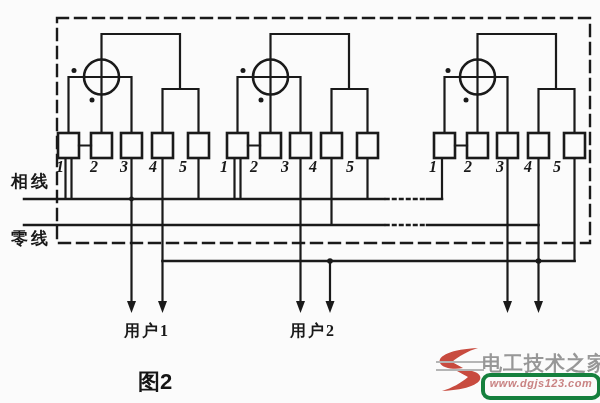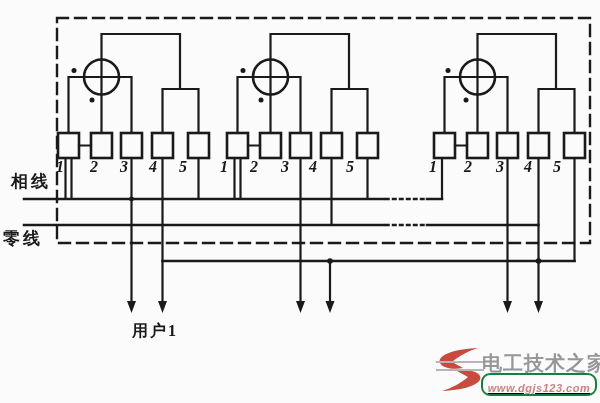--- a/index.html
+++ b/index.html
@@ -10,22 +10,22 @@
   }
   #lineart{position:absolute;left:0;top:0;}
   .lbl{position:absolute;color:#191919;white-space:nowrap;}
   .side-label{font-family:"Liberation Serif", serif;font-weight:bold;font-size:17px;letter-spacing:3px;}
   .term-num{width:12px;top:158px;text-align:center;font-family:"Liberation Serif", serif;font-style:italic;font-weight:600;font-size:16px;}
   .user-label{width:60px;top:321px;text-align:center;font-family:"Liberation Serif", serif;font-weight:bold;font-size:16px;letter-spacing:2px;}
   .caption{top:367px;font-size:22px;font-weight:bold;color:#141414;}
   .wm-name{left:482px;top:350px;font-size:20px;font-weight:bold;color:#979797;letter-spacing:1px;}
   .wm-urlbox{
     position:absolute;left:481px;top:373px;width:112px;height:19px;
-    border:2px solid #15803d;border-radius:9px;
-    display:flex;align-items:flex-end;justify-content:center;text-decoration:underline;
+    border:4px solid #15803d;border-radius:9px;
+    display:flex;align-items:flex-start;justify-content:center;
   }
   .wm-url{font-size:11px;font-weight:bold;font-style:italic;color:#c98383;letter-spacing:0.5px;}
 </style>
 </head>
 <body>
 
 <div id="stage">
 
   <svg id="lineart" width="600" height="403" viewBox="0 0 600 403">
     <g stroke="#1a1a1a" fill="none" stroke-linecap="square">
@@ -109,41 +109,43 @@
 
       <g>
         <path fill="#c84b3f" stroke="none" d="M478 348 C452 349 437 356 440 363 C442 368 454 370 463 368 L452 362 C459 356 468 351 478 348 Z"></path>
         <path fill="#c84b3f" stroke="none" d="M442 391 C468 390 483 383 480 376 C478 371 466 369 457 371 L468 377 C461 383 452 388 442 391 Z"></path>
         <path stroke="#b5b5b5" stroke-width="2" d="M437 362 H483 M437 370 H483"></path>
       </g>
     </g>
   </svg>
 
   <div class="lbl side-label" style="left:11px;top:170px">相线</div>
-  <div class="lbl side-label" style="left:3px;top:227px">零线</div>
+  <div class="lbl side-label" style="left:11px;top:227px">零线</div>
 
   <div class="lbl term-num" style="left:54px">1</div>
   <div class="lbl term-num" style="left:88px">2</div>
   <div class="lbl term-num" style="left:118px">3</div>
   <div class="lbl term-num" style="left:147px">4</div>
   <div class="lbl term-num" style="left:177px">5</div>
 
   <div class="lbl term-num" style="left:218px">1</div>
   <div class="lbl term-num" style="left:248px">2</div>
   <div class="lbl term-num" style="left:279px">3</div>
   <div class="lbl term-num" style="left:307px">4</div>
   <div class="lbl term-num" style="left:344px">5</div>
 
   <div class="lbl term-num" style="left:427px">1</div>
   <div class="lbl term-num" style="left:462px">2</div>
   <div class="lbl term-num" style="left:494px">3</div>
   <div class="lbl term-num" style="left:522px">4</div>
   <div class="lbl term-num" style="left:551px">5</div>
 
-  <div class="lbl user-label" style="left:125px">用户1</div>
+  <div class="lbl user-label" style="left:117px">用户1</div>
+  <div class="lbl user-label" style="left:283px">用户2</div>
 
+  <div class="lbl caption" style="left:138px">图2</div>
 
   <div class="lbl wm-name">电工技术之家</div>
   <div class="wm-urlbox">
     <span class="wm-url">www.dgjs123.com</span>
   </div>
 
 </div>
 
 </body></html>

